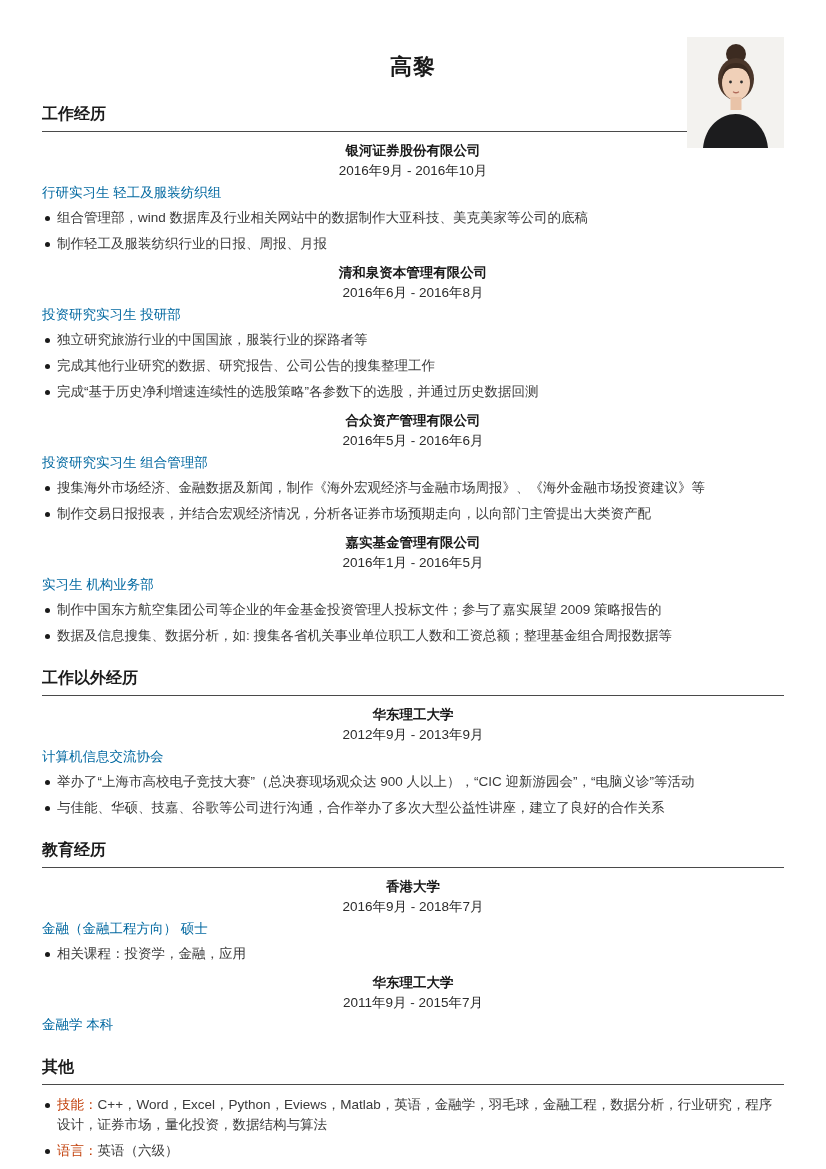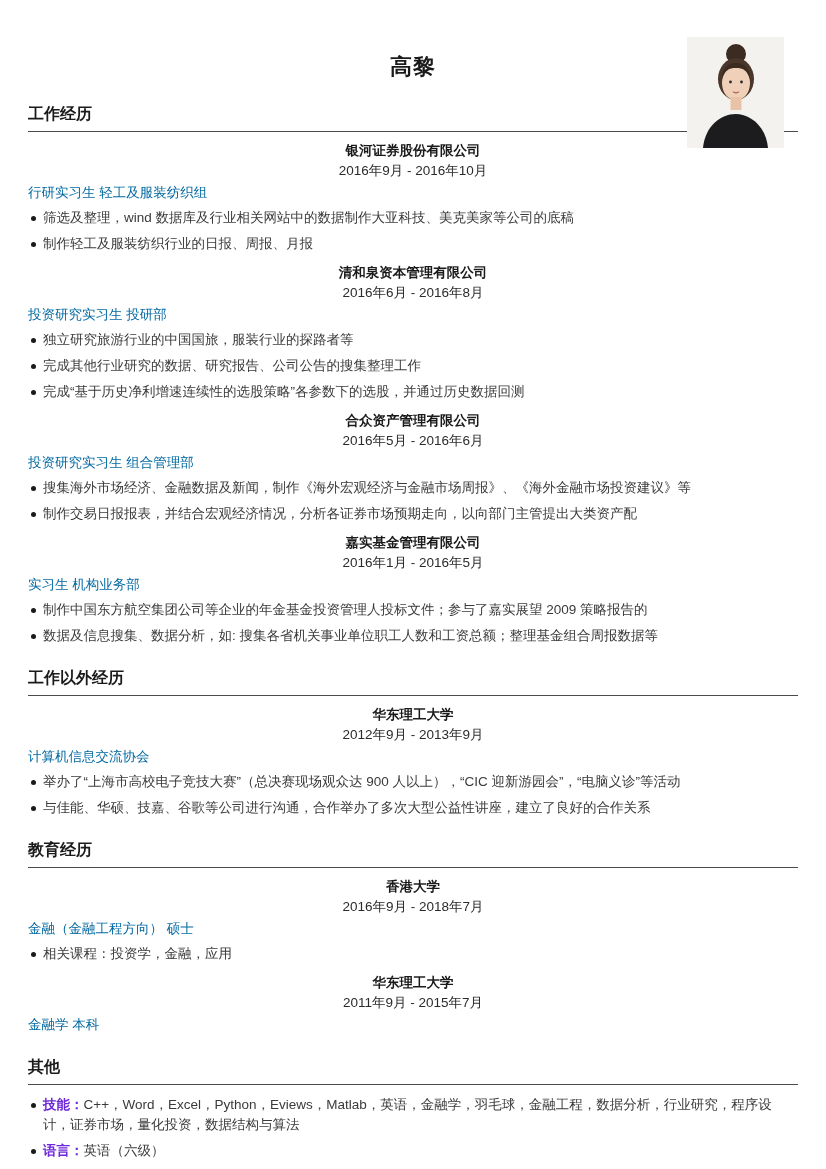--- a/index.html
+++ b/index.html
@@ -3,21 +3,21 @@
 <meta charset="utf-8">
 <style>
   * { margin: 0; padding: 0; box-sizing: border-box; }
   html, body { background: #ffffff; }
   body {
     width: 826px; height: 1169px;
     font-family: "Liberation Sans", sans-serif;
     color: #3a3a3a;
     overflow: hidden;
   }
-  .page { position: relative; width: 826px; height: 1169px; padding: 0 28px; background: #fff; }
+  .page { position: relative; width: 826px; height: 1169px; padding: 0 42px; background: #fff; }
 
   
   .header { padding-top: 52px; text-align: center; }
   .name { font-size: 22px; font-weight: bold; color: #1a1a1a; line-height: 30px; letter-spacing: 1px; }
   .contact { margin-top: 9px; font-size: 13.5px; color: #333; line-height: 20px; }
 
   .photo {
     position: absolute; top: 37px; right: 42px;
     width: 97px; height: 111px; overflow: hidden;
   }
@@ -42,21 +42,21 @@
 
   ul.bullets { list-style: none; margin: 5px 0 0 0; padding: 0 0 0 15px; }
   ul.bullets li {
     position: relative; font-size: 13.5px; line-height: 20px;
     margin-bottom: 6px; color: #3a3a3a;
   }
   ul.bullets li::before {
     content: ""; position: absolute; left: -12px; top: 8px;
     width: 5px; height: 5px; border-radius: 50%; background: #1a1a1a;
   }
-  ul.bullets li .item-label { font-weight: bold; color: #6d28d9; }
+  ul.bullets li .item-label { font-weight: normal; color: #c2410c; }
 </style>
 </head>
 <body>
 
 <div class="page">
 
   <div class="header">
     <div class="name">高黎</div>
   </div>
 
@@ -78,21 +78,21 @@
   <div class="section">
     <div class="section-title">工作经历</div>
 
     <div class="entry">
       <div class="entry-header">
         <span class="entry-name">银河证券股份有限公司</span>
         <span class="entry-date">2016年9月 - 2016年10月</span>
       </div>
       <div class="entry-subtitle">行研实习生 轻工及服装纺织组</div>
       <ul class="bullets">
-        <li>筛选及整理，wind 数据库及行业相关网站中的数据制作大亚科技、美克美家等公司的底稿</li>
+        <li>组合管理部，wind 数据库及行业相关网站中的数据制作大亚科技、美克美家等公司的底稿</li>
         <li>制作轻工及服装纺织行业的日报、周报、月报</li>
       </ul>
     </div>
 
     <div class="entry">
       <div class="entry-header">
         <span class="entry-name">清和泉资本管理有限公司</span>
         <span class="entry-date">2016年6月 - 2016年8月</span>
       </div>
       <div class="entry-subtitle">投资研究实习生 投研部</div>

